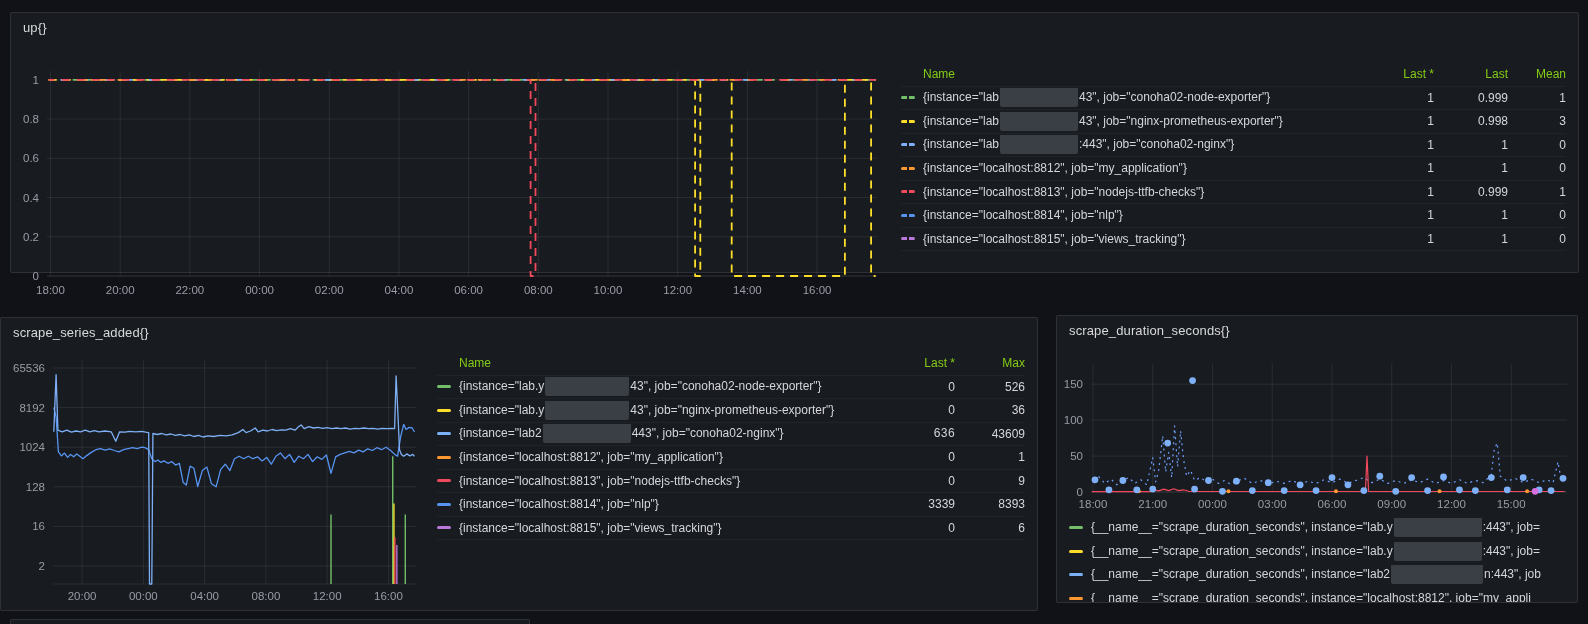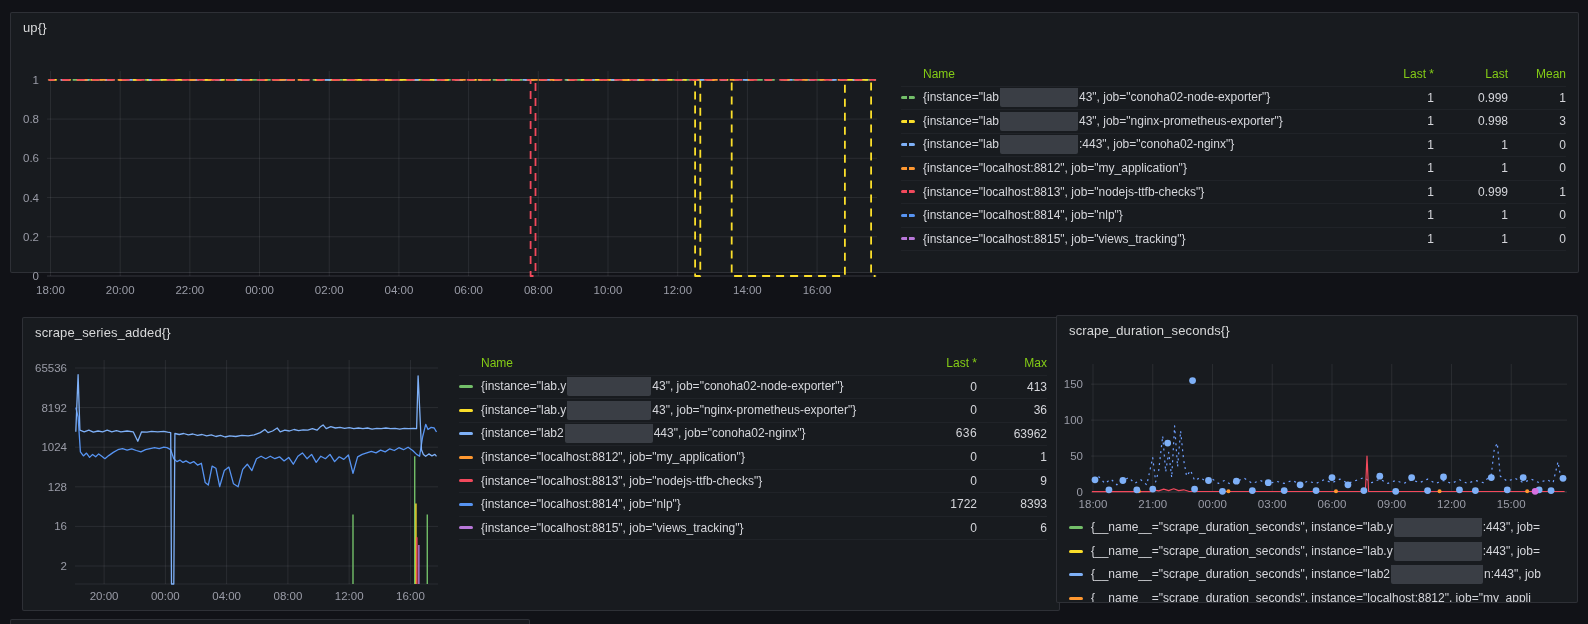--- a/index.html
+++ b/index.html
@@ -142,21 +142,21 @@
       <div class="lg-row">
         <span class="sw" style="background: linear-gradient(90deg, rgb(184, 119, 217) 0px, rgb(184, 119, 217) 6px, rgba(0, 0, 0, 0) 6px, rgba(0, 0, 0, 0) 8px, rgb(184, 119, 217) 8px, rgb(184, 119, 217) 14px);"></span>
         <span class="lg-name"><span>{instance="localhost:8815", job="views_tracking"}</span></span>
         <span class="lg-val" style="width: 64px;">1</span>
         <span class="lg-val" style="width: 74px;">1</span>
         <span class="lg-val" style="width: 58px;">0</span>
       </div>
     </div>
 </div>
 
-<div class="panel" id="p2" style="left:22px;top:317px;width:1038px;height:294px;">
+<div class="panel" id="p2" style="left:0;top:317px;width:1038px;height:294px;">
   <div class="ptitle">scrape_series_added{}</div>
   <svg class="chart" width="432" height="294" viewBox="0 0 432 294">
       <line x1="81.1012658227848" x2="81.1012658227848" y1="42" y2="266" stroke="rgba(204,204,220,0.10)" stroke-width="1"></line>
       <text x="81.1012658227848" y="282" fill="#9a9ca7" font-size="11.5" text-anchor="middle">20:00</text>
       <line x1="142.36708860759495" x2="142.36708860759495" y1="42" y2="266" stroke="rgba(204,204,220,0.10)" stroke-width="1"></line>
       <text x="142.36708860759495" y="282" fill="#9a9ca7" font-size="11.5" text-anchor="middle">00:00</text>
       <line x1="203.63291139240508" x2="203.63291139240508" y1="42" y2="266" stroke="rgba(204,204,220,0.10)" stroke-width="1"></line>
       <text x="203.63291139240508" y="282" fill="#9a9ca7" font-size="11.5" text-anchor="middle">04:00</text>
       <line x1="264.8987341772152" x2="264.8987341772152" y1="42" y2="266" stroke="rgba(204,204,220,0.10)" stroke-width="1"></line>
       <text x="264.8987341772152" y="282" fill="#9a9ca7" font-size="11.5" text-anchor="middle">08:00</text>
@@ -190,50 +190,50 @@
       <div class="lg-row lg-head">
         <span class="sw-spacer"></span>
         <span class="lg-name">Name</span>
         <span class="lg-val" style="width: 70px;">Last *</span>
         <span class="lg-val" style="width: 70px;">Max</span>
       </div>
       <div class="lg-row">
         <span class="sw" style="background: rgb(115, 191, 105);"></span>
         <span class="lg-name"><span>{instance="lab.y</span><span class="redact" style="width: 84px;"></span><span>43", job="conoha02-node-exporter"}</span></span>
         <span class="lg-val" style="width: 70px;">0</span>
-        <span class="lg-val" style="width: 70px;">413</span>
+        <span class="lg-val" style="width: 70px;">526</span>
       </div>
       <div class="lg-row">
         <span class="sw" style="background: rgb(250, 222, 42);"></span>
         <span class="lg-name"><span>{instance="lab.y</span><span class="redact" style="width: 84px;"></span><span>43", job="nginx-prometheus-exporter"}</span></span>
         <span class="lg-val" style="width: 70px;">0</span>
         <span class="lg-val" style="width: 70px;">36</span>
       </div>
       <div class="lg-row">
         <span class="sw" style="background: rgb(126, 176, 247);"></span>
         <span class="lg-name"><span>{instance="lab2</span><span class="redact" style="width: 88px;"></span><span>443", job="conoha02-nginx"}</span></span>
         <span class="lg-val" style="width: 70px; font-family: Liberation Mono, monospace;">636</span>
-        <span class="lg-val" style="width: 70px;">63962</span>
+        <span class="lg-val" style="width: 70px;">43609</span>
       </div>
       <div class="lg-row">
         <span class="sw" style="background: rgb(255, 152, 48);"></span>
         <span class="lg-name"><span>{instance="localhost:8812", job="my_application"}</span></span>
         <span class="lg-val" style="width: 70px;">0</span>
         <span class="lg-val" style="width: 70px;">1</span>
       </div>
       <div class="lg-row">
         <span class="sw" style="background: rgb(242, 73, 92);"></span>
         <span class="lg-name"><span>{instance="localhost:8813", job="nodejs-ttfb-checks"}</span></span>
         <span class="lg-val" style="width: 70px;">0</span>
         <span class="lg-val" style="width: 70px;">9</span>
       </div>
       <div class="lg-row">
         <span class="sw" style="background: rgb(87, 148, 242);"></span>
         <span class="lg-name"><span>{instance="localhost:8814", job="nlp"}</span></span>
-        <span class="lg-val" style="width: 70px;">1722</span>
+        <span class="lg-val" style="width: 70px;">3339</span>
         <span class="lg-val" style="width: 70px;">8393</span>
       </div>
       <div class="lg-row">
         <span class="sw" style="background: rgb(184, 119, 217);"></span>
         <span class="lg-name"><span>{instance="localhost:8815", job="views_tracking"}</span></span>
         <span class="lg-val" style="width: 70px;">0</span>
         <span class="lg-val" style="width: 70px;">6</span>
       </div>
     </div>
 </div>

